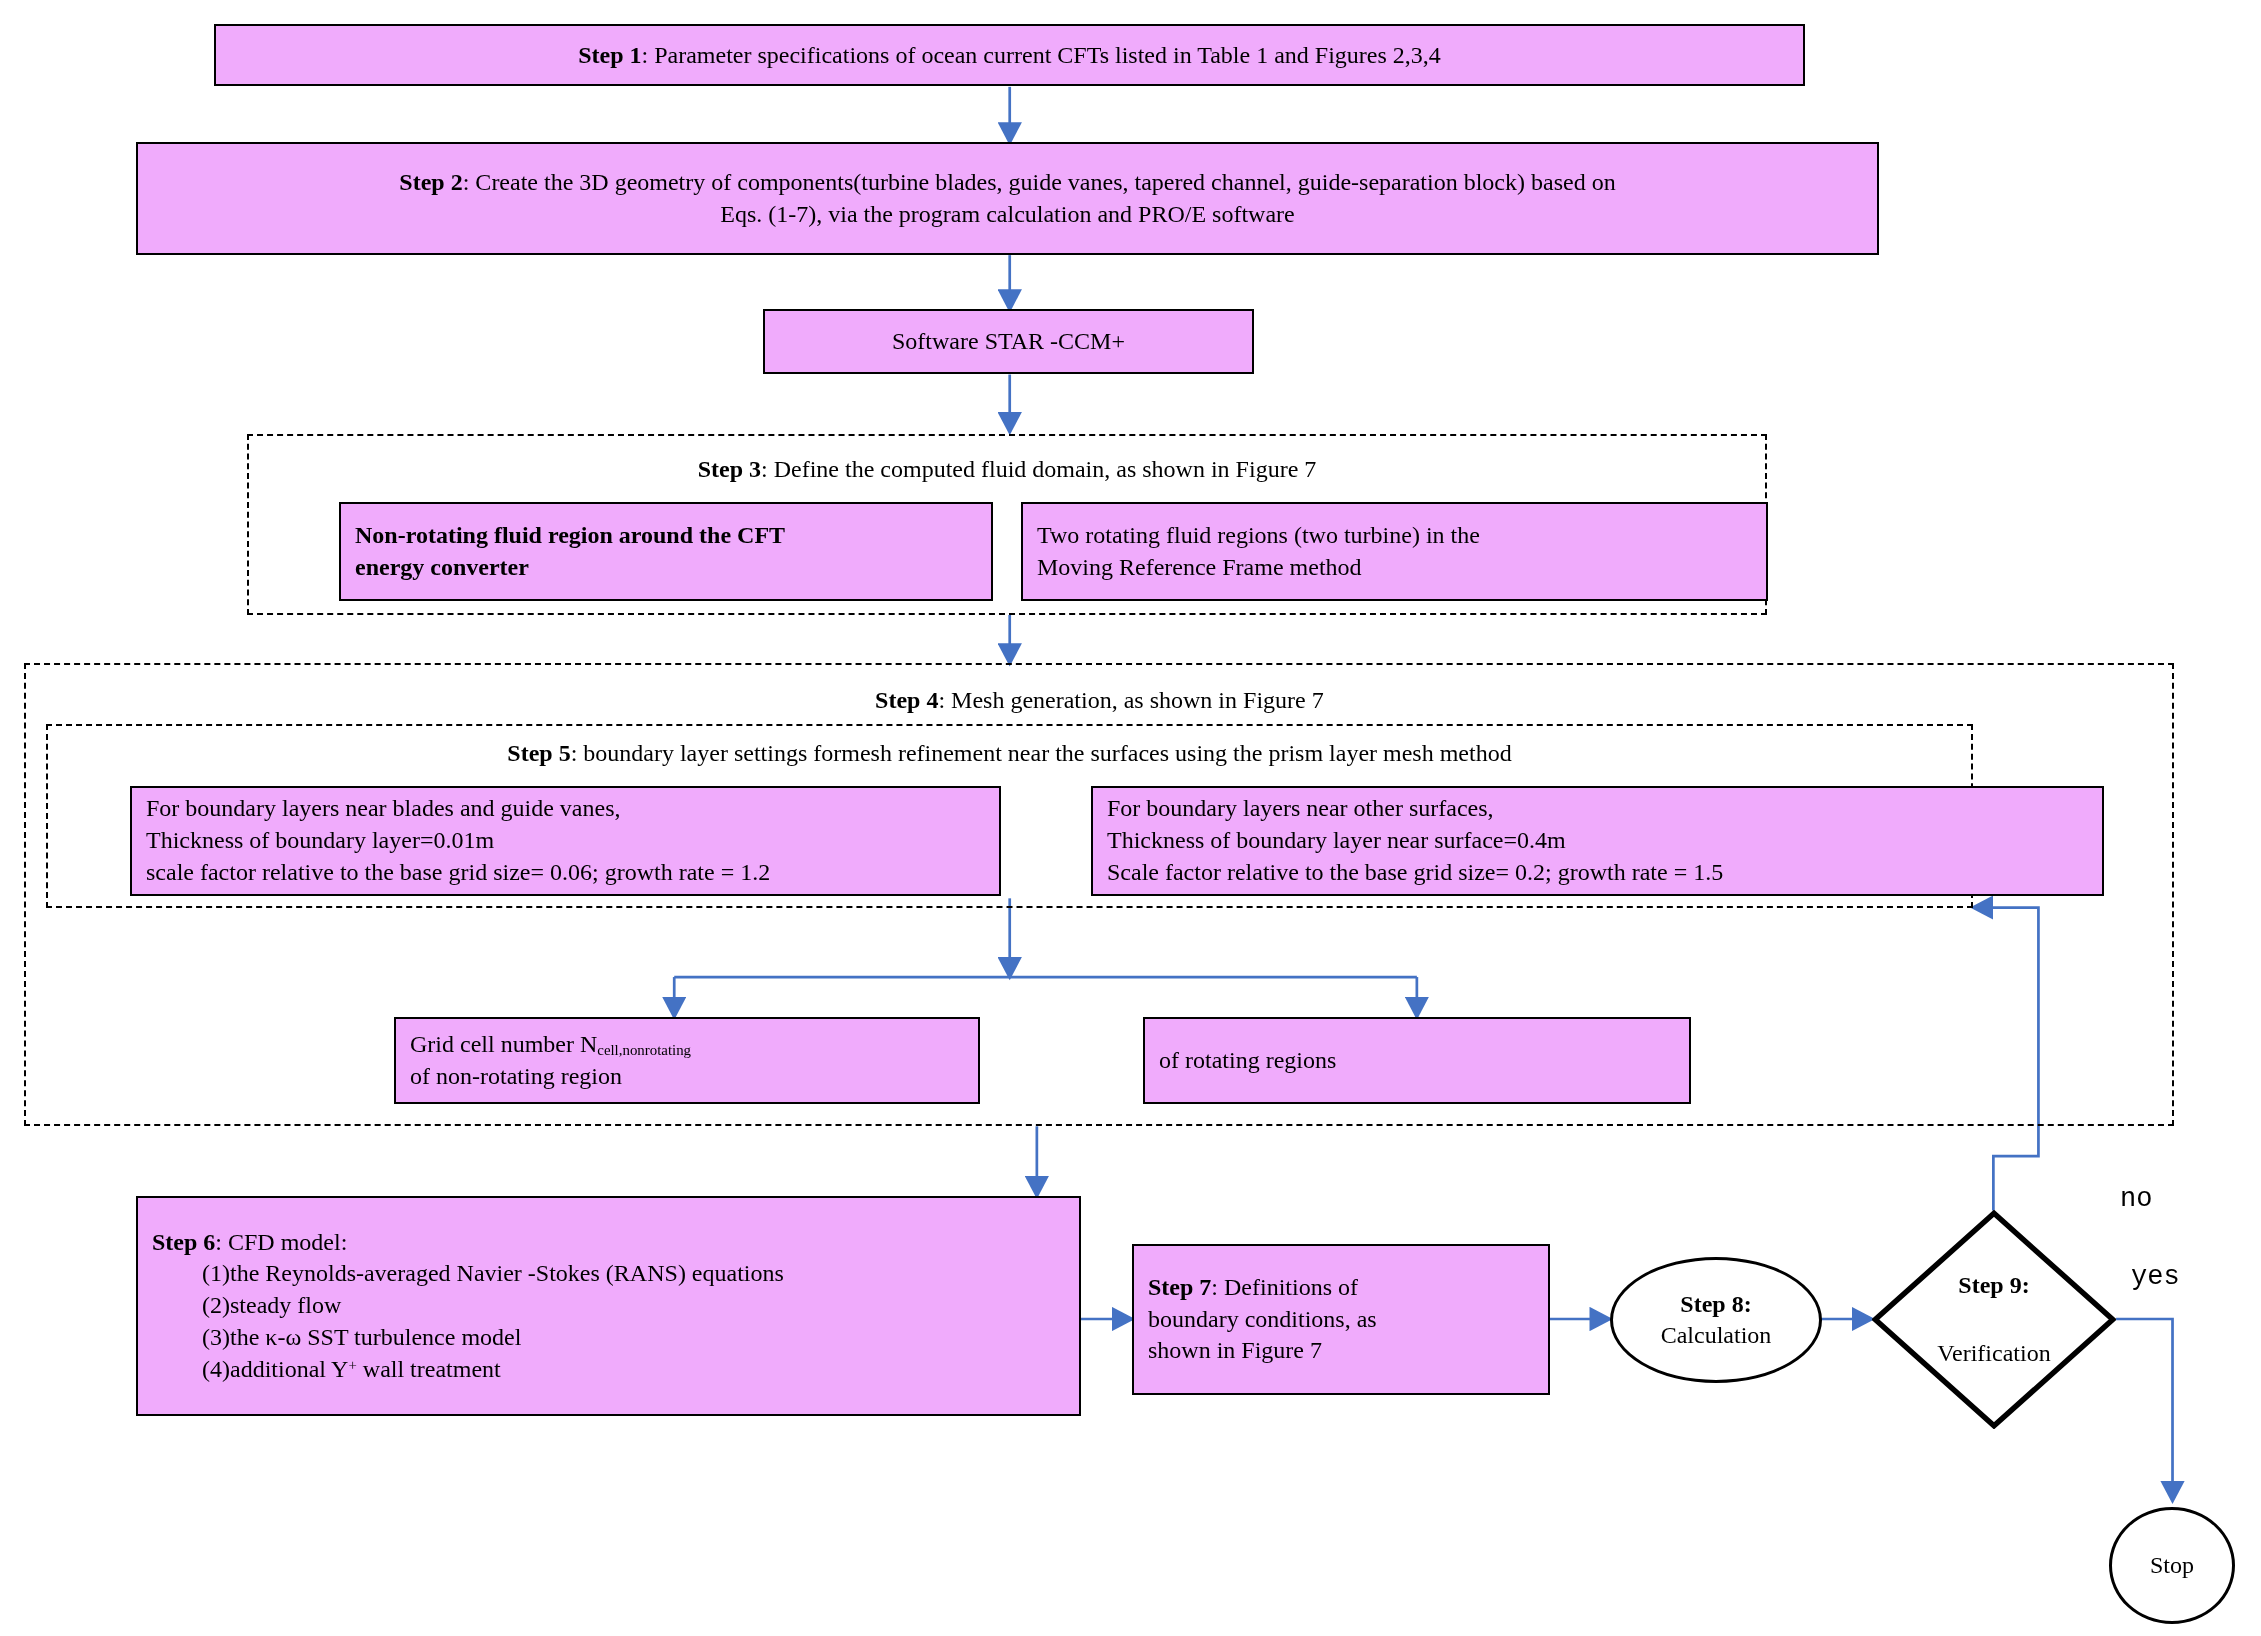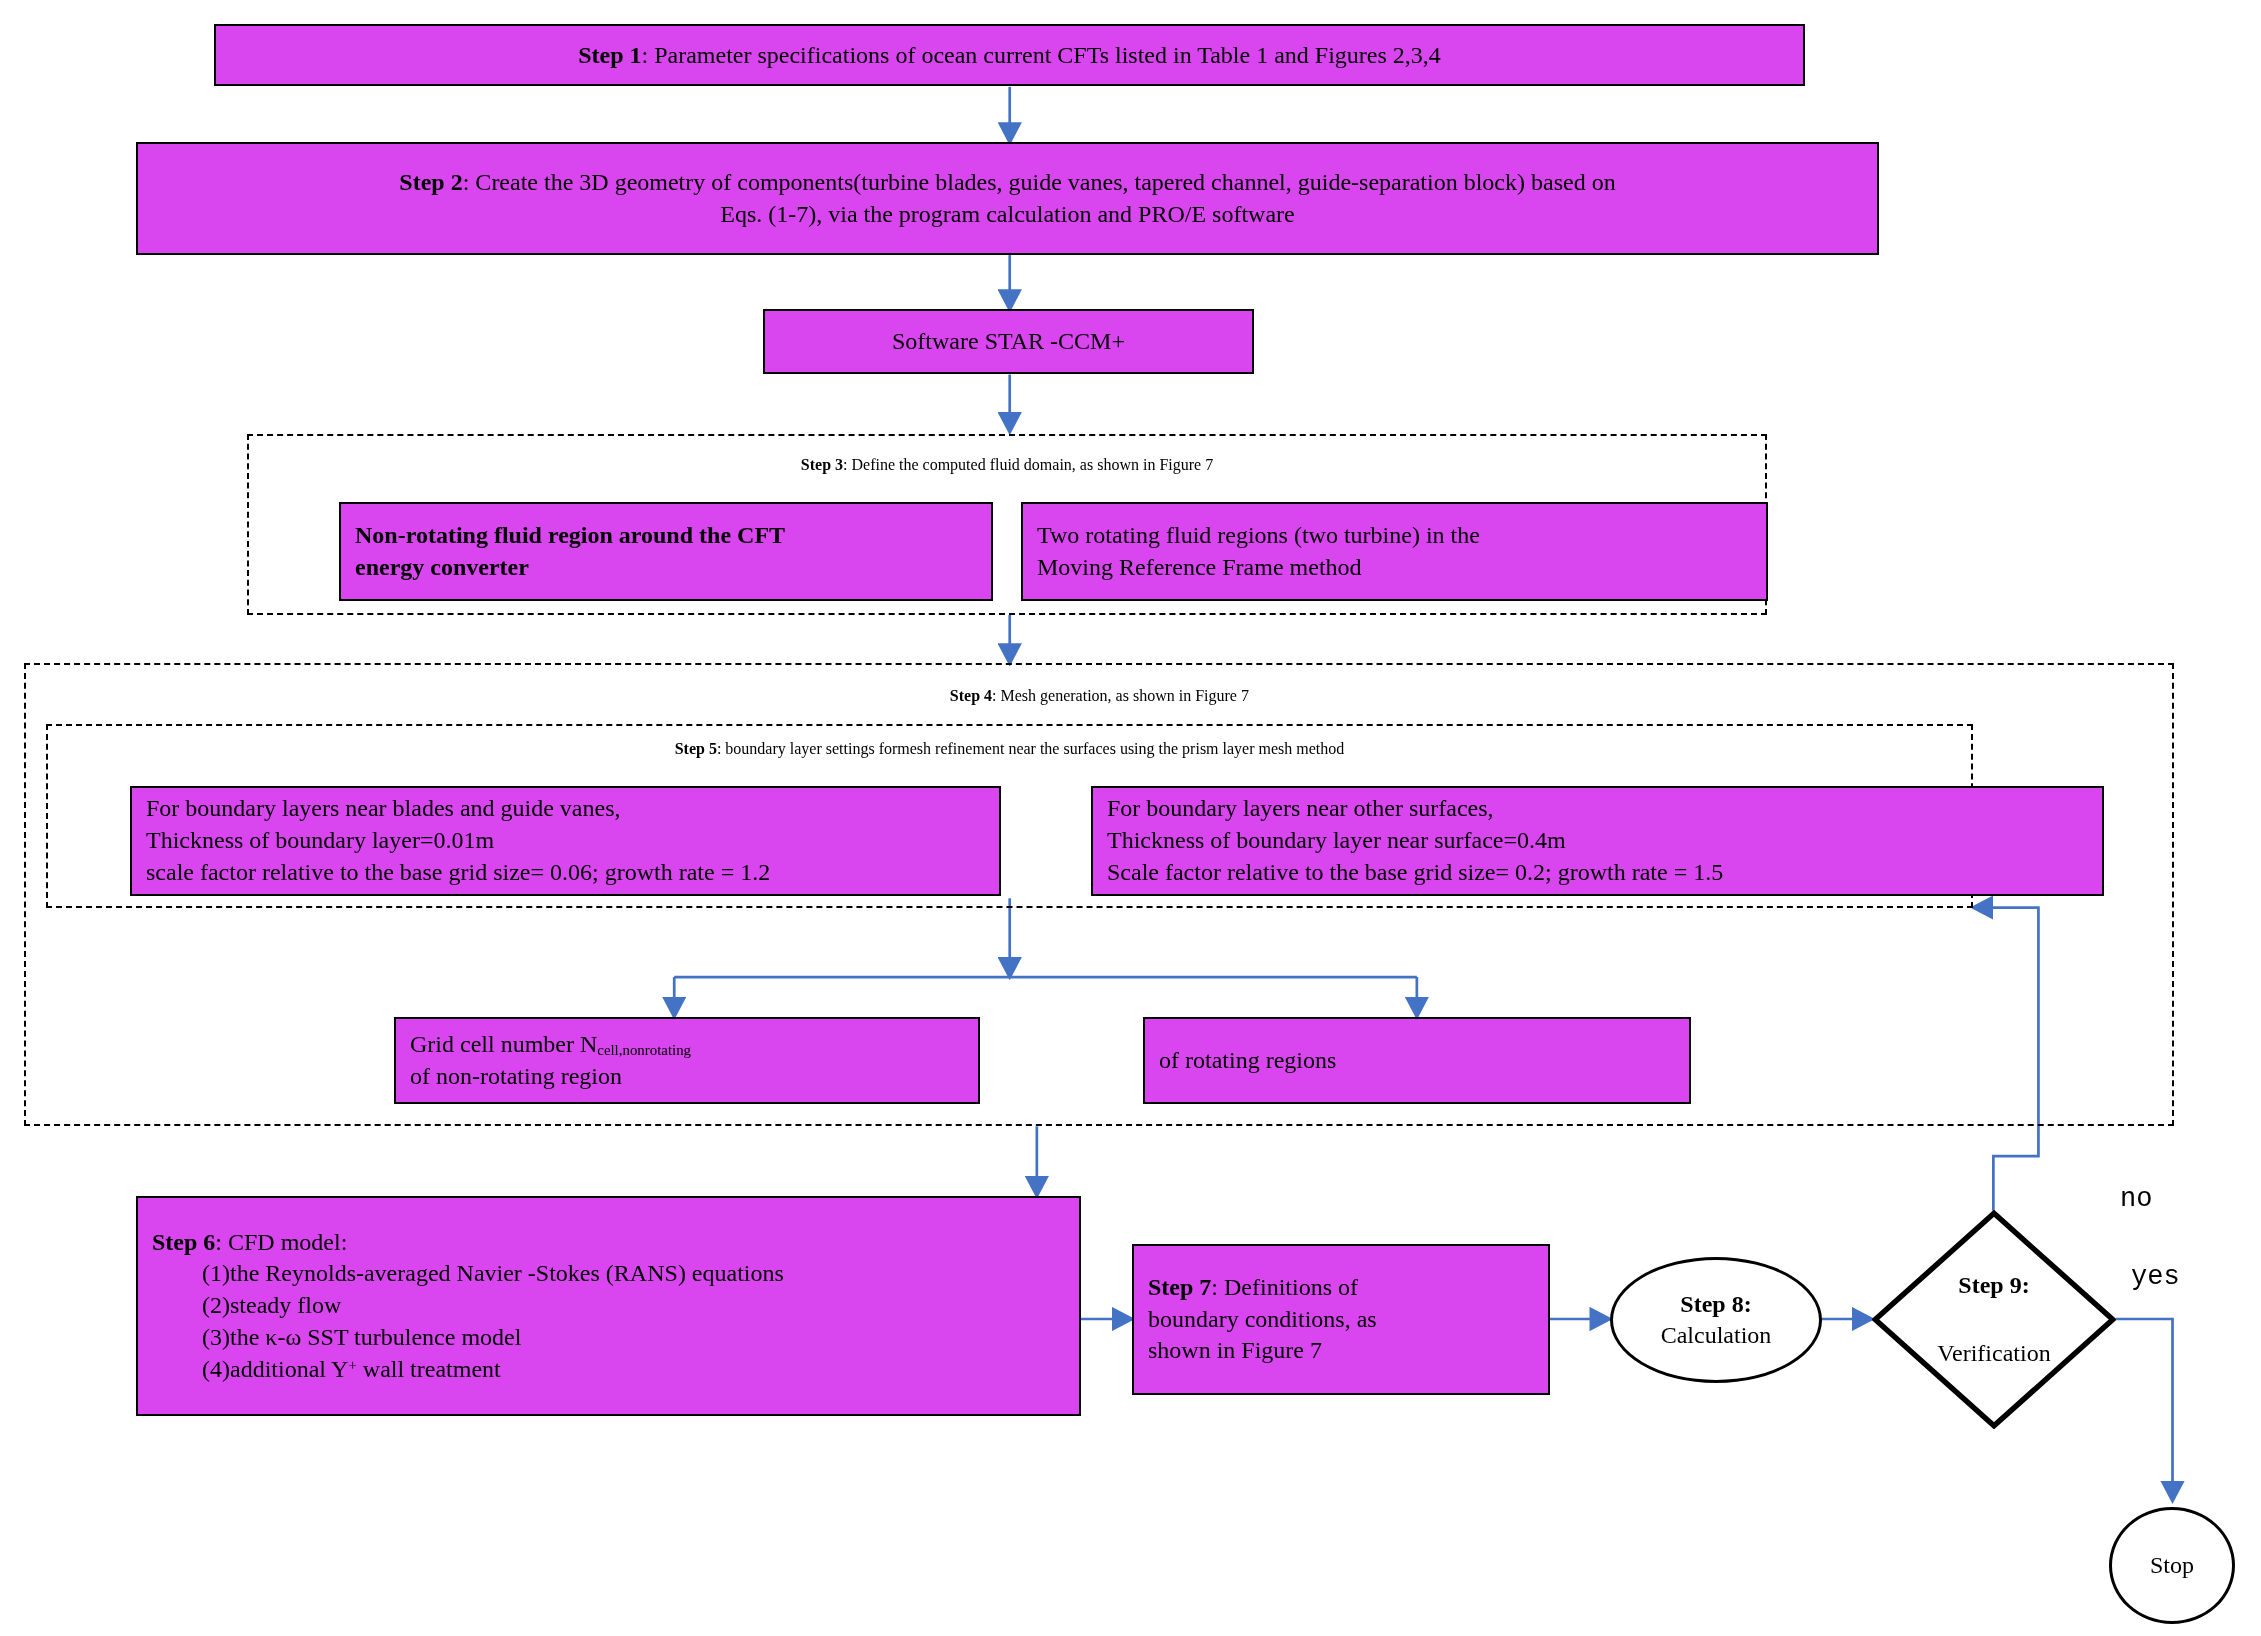--- a/index.html
+++ b/index.html
@@ -12,40 +12,40 @@
     position:relative;
     width:2261px;
     height:1636px;
     background:#ffffff;
     overflow:hidden;
   }
   
   .node{
     position:absolute;
     box-sizing:border-box;
-    background:#d946ef;
+    background:#f0abfc;
     border:2.2px solid #000000;
     display:flex;
     flex-direction:column;
     justify-content:center;
     font-size:24px;
     line-height:1.32;
   }
   .node.center{align-items:center;text-align:center;}
   .node.left{align-items:flex-start;text-align:left;}
   .pad{padding:0 14px;width:100%;box-sizing:border-box;}
   .dashgroup{
     position:absolute;
     box-sizing:border-box;
     border:2.7px dashed #000000;
     background:transparent;
   }
   .grouptitle{
     position:absolute;
-    font-size:16px;
+    font-size:24px;
     text-align:center;
     white-space:nowrap;
   }
   b{font-weight:bold;}
   .ellipse{
     position:absolute;
     box-sizing:border-box;
     border:3.3px solid #000000;
     border-radius:50%;
     background:#ffffff;

